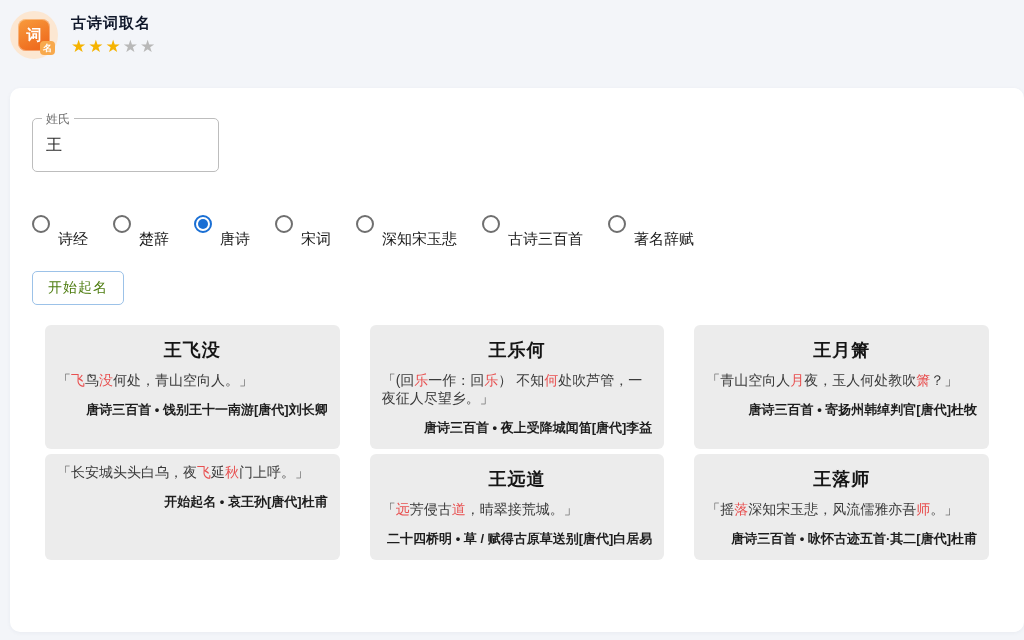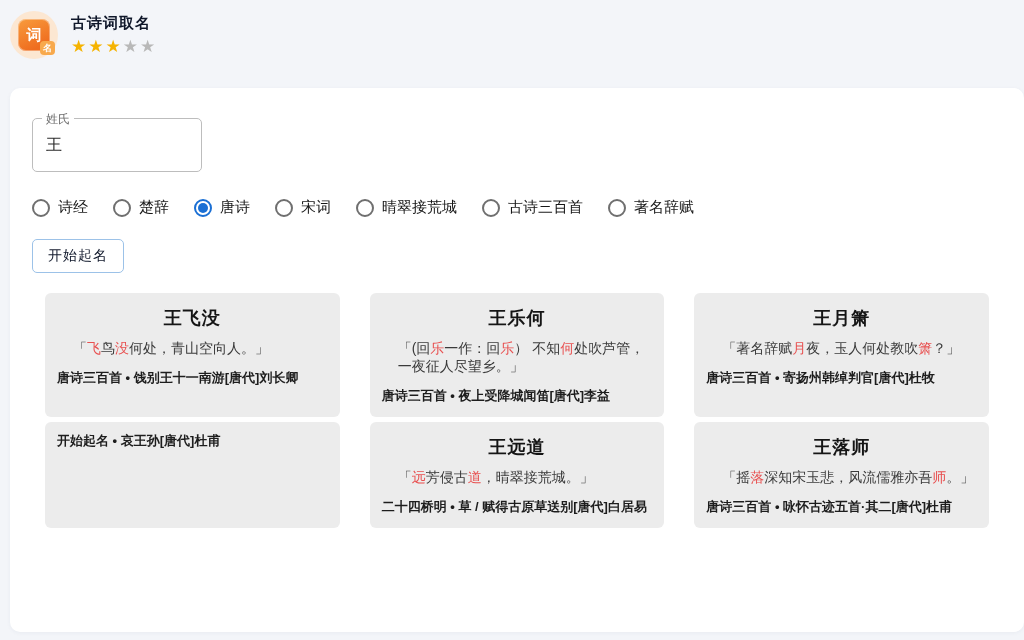--- a/index.html
+++ b/index.html
@@ -41,21 +41,21 @@
   .star.filled { color: #f5b301; }
 
   
   .main-card {
     position: absolute; top: 88px; left: 10px; right: 0; bottom: 8px;
     background: #ffffff; border-radius: 10px;
     box-shadow: 0 1px 4px rgba(30,50,90,.05);
   }
 
   
-  .field { position: relative; width: 170px; margin: 30px 0 0 22px; }
+  .field { position: relative; width: 187px; margin: 30px 0 0 22px; }
   .field label {
     position: absolute; top: -7px; left: 10px;
     background: #fff; padding: 0 4px;
     font-size: 12px; color: #6b6b6b;
   }
   .field input {
     width: 100%; height: 54px;
     border: 1px solid #bdbdbd; border-radius: 5px;
     padding: 0 13px; font-size: 16px; color: #2b2b2b;
     font-family: inherit; outline: none; background: #fff;
@@ -66,49 +66,49 @@
   .radio-item { display: flex; align-items: center; gap: 8px; cursor: pointer; }
   .radio-circle {
     width: 18px; height: 18px; border-radius: 50%;
     border: 2px solid #6f6f6f; background: #fff;
     display: flex; align-items: center; justify-content: center;
     flex: 0 0 auto;
   }
   .radio-circle .dot { width: 10px; height: 10px; border-radius: 50%; background: transparent; }
   .radio-item.selected .radio-circle { border-color: #1a6fd4; }
   .radio-item.selected .dot { background: #1a6fd4; }
-  .radio-label { font-size: 15px; color: #171717; }
+  .radio-label { font-size: 15px; color: #171717; margin-top: 32px; }
 
   
   .start-btn {
     display: inline-block; margin: 22px 0 0 22px;
     padding: 7px 15px;
     background: #fff; border: 1px solid #9cc2e8; border-radius: 5px;
-    color: #0f172a; font-size: 14px; font-family: inherit;
+    color: #4d7c0f; font-size: 14px; font-family: inherit;
     cursor: pointer; letter-spacing: 1px;
   }
 
   
   .results-grid {
     display: grid; grid-template-columns: 1fr 1fr 1fr;
     gap: 5px 30px;
     margin: 20px 35px 0 35px;
   }
   .result-card {
     background: #ececec; border-radius: 6px;
     padding: 10px 12px 12px 12px;
   }
   .result-name {
     text-align: center; font-size: 18px; font-weight: bold;
     color: #151515; margin: 3px 0 10px 0; letter-spacing: 1px;
   }
-  .result-quote { font-size: 14px; color: #3a3a3a; margin-bottom: 11px; margin-left: 16px; }
+  .result-quote { font-size: 14px; color: #3a3a3a; margin-bottom: 11px; }
   .result-quote .hl { color: #e85050; }
   .result-src {
-    display: flex; justify-content: flex-start; align-items: baseline;
+    display: flex; justify-content: flex-end; align-items: baseline;
     font-size: 13px; font-weight: bold; color: #1d1d1d;
   }
 </style>
 </head>
 <body>
 
 <div class="page">
 
   <header class="app-header">
     <div class="logo-ring">
@@ -156,21 +156,21 @@
     <span class="radio-circle">
             <span class="dot"></span>
           </span>
     <span class="radio-label">宋词</span>
   </label>
 
   <label class="radio-item">
     <span class="radio-circle">
             <span class="dot"></span>
           </span>
-    <span class="radio-label">晴翠接荒城</span>
+    <span class="radio-label">深知宋玉悲</span>
   </label>
 
   <label class="radio-item">
     <span class="radio-circle">
             <span class="dot"></span>
           </span>
     <span class="radio-label">古诗三百首</span>
   </label>
 
   <label class="radio-item">
@@ -197,28 +197,29 @@
     <div class="result-name">王乐何</div>
     <div class="result-quote"><span>「(回</span><span class="hl">乐</span><span>一作：回</span><span class="hl">乐</span><span>） 不知</span><span class="hl">何</span><span>处吹芦管，一夜征人尽望乡。」</span></div>
     <div class="result-src">
       <span>唐诗三百首 • 夜上受降城闻笛</span>
       <span>[唐代]李益</span>
     </div>
   </div>
 
   <div class="result-card">
     <div class="result-name">王月箫</div>
-    <div class="result-quote"><span>「著名辞赋</span><span class="hl">月</span><span>夜，玉人何处教吹</span><span class="hl">箫</span><span>？」</span></div>
+    <div class="result-quote"><span>「青山空向人</span><span class="hl">月</span><span>夜，玉人何处教吹</span><span class="hl">箫</span><span>？」</span></div>
     <div class="result-src">
       <span>唐诗三百首 • 寄扬州韩绰判官</span>
       <span>[唐代]杜牧</span>
     </div>
   </div>
 
   <div class="result-card">
+    <div class="result-quote"><span>「长安城头头白乌，夜</span><span class="hl">飞</span><span>延</span><span class="hl">秋</span><span>门上呼。」</span></div>
     <div class="result-src">
       <span>开始起名 • 哀王孙</span>
       <span>[唐代]杜甫</span>
     </div>
   </div>
 
   <div class="result-card">
     <div class="result-name">王远道</div>
     <div class="result-quote"><span>「</span><span class="hl">远</span><span>芳侵古</span><span class="hl">道</span><span>，晴翠接荒城。」</span></div>
     <div class="result-src">

